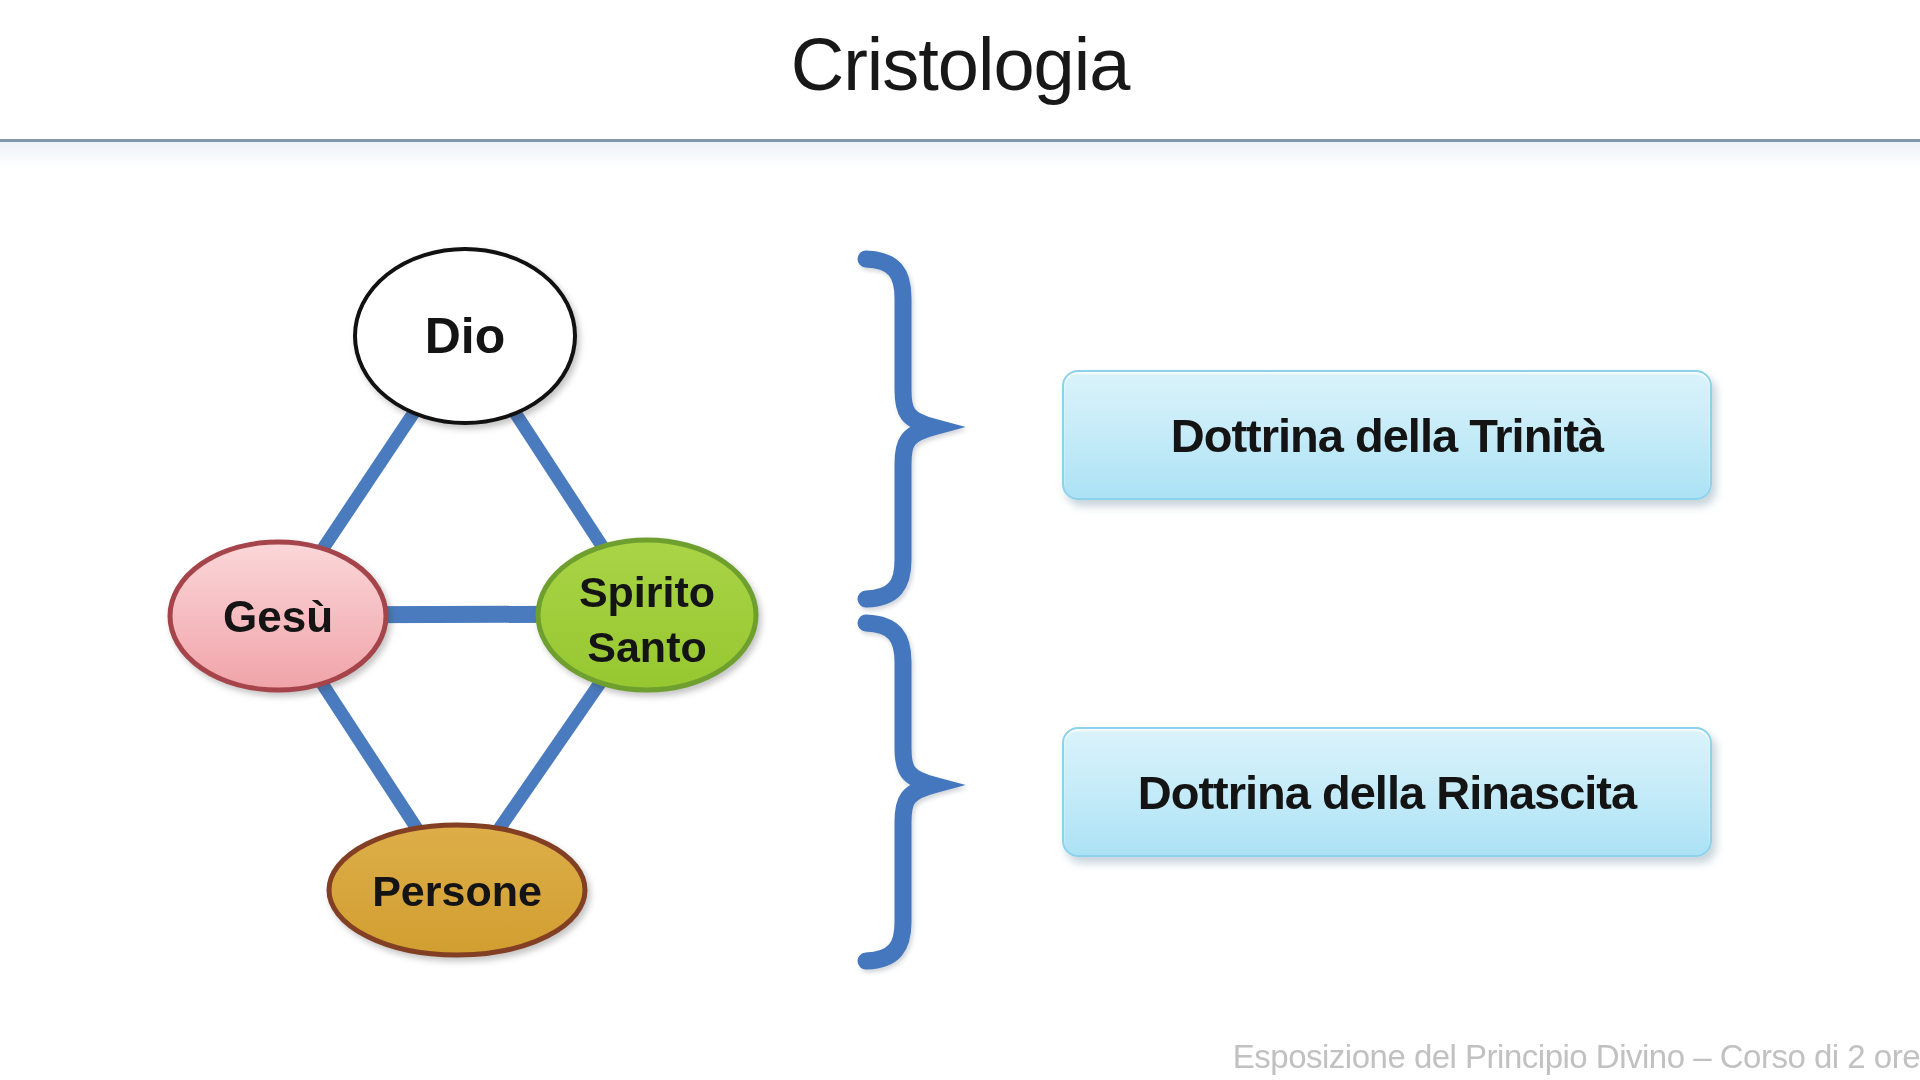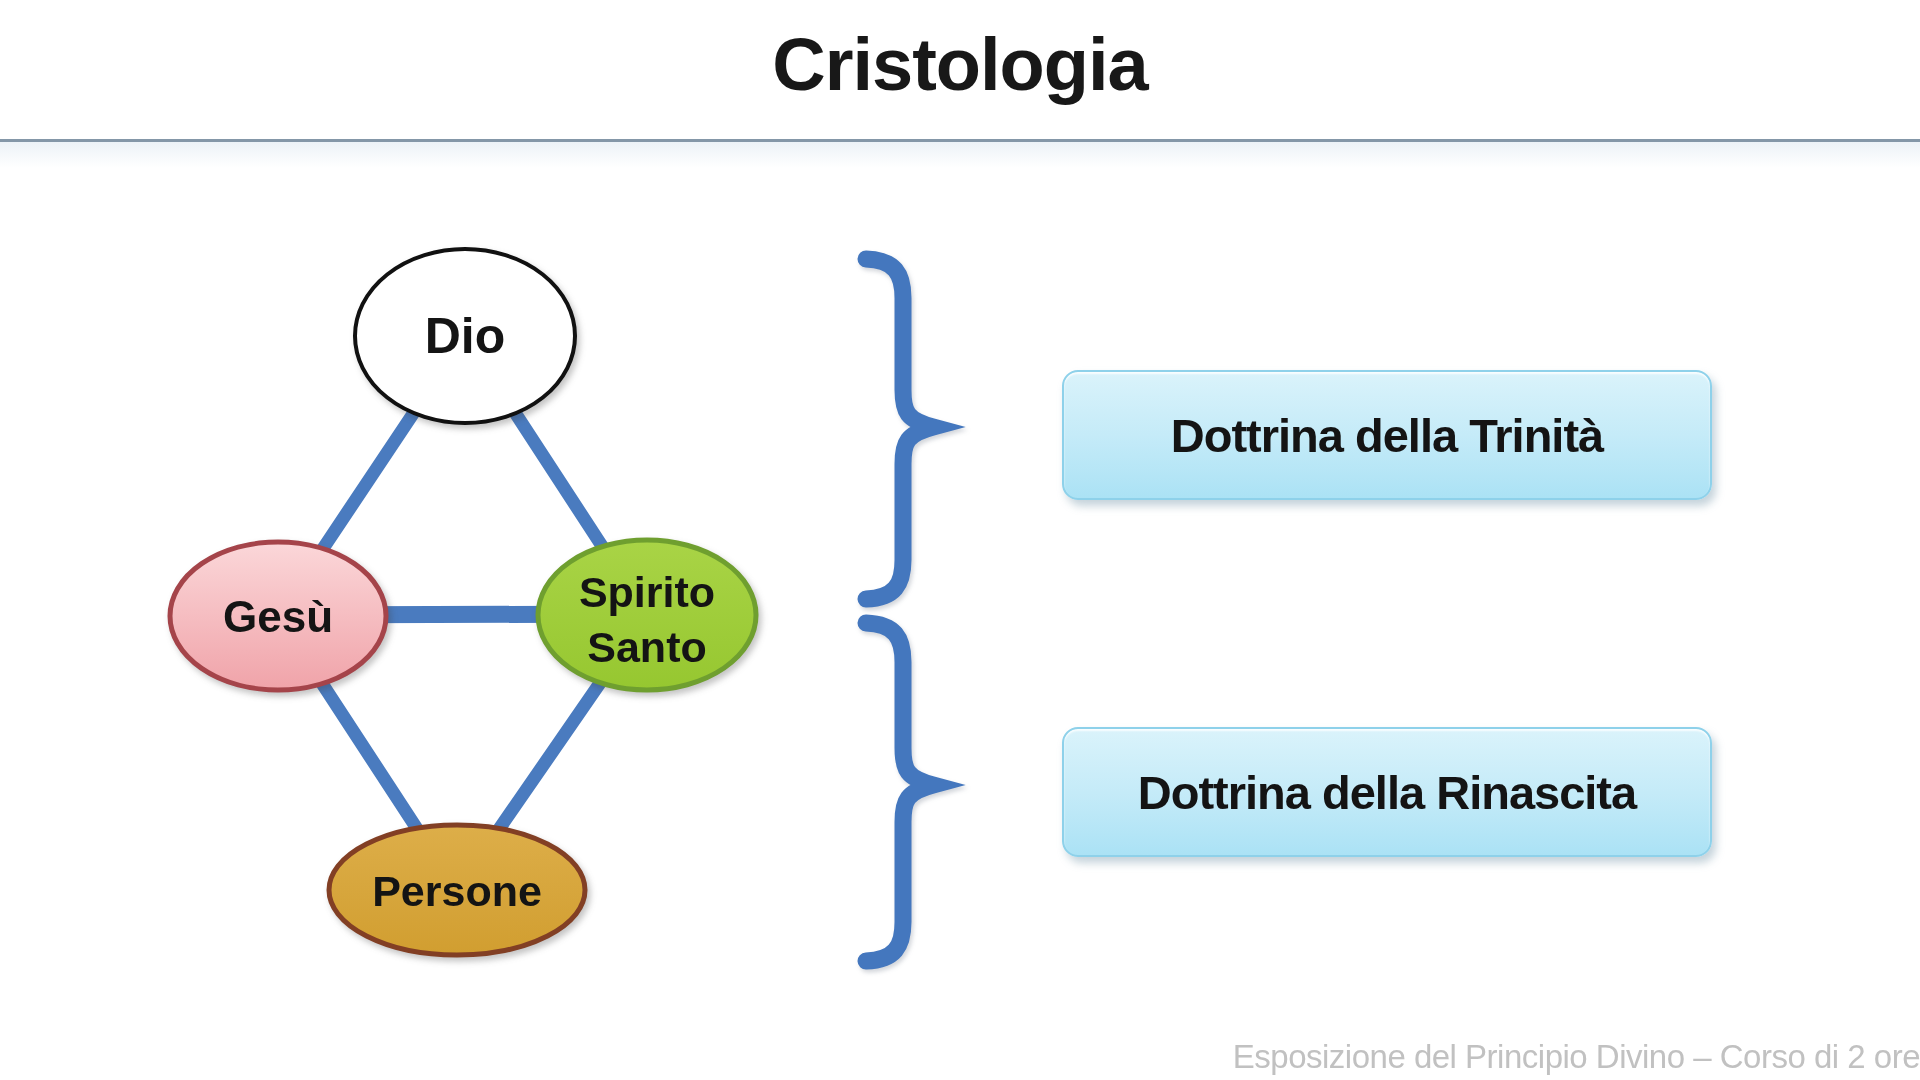--- a/index.html
+++ b/index.html
@@ -12,21 +12,21 @@
     overflow: hidden;
     font-family: "Liberation Sans", sans-serif;
   }
   .slide-title {
     position: absolute;
     top: 22px;
     left: 0;
     width: 100%;
     text-align: center;
     font-size: 74px;
-    font-weight: bold;
+    font-weight: normal;
     letter-spacing: -1px;
     color: #181818;
   }
   .header-rule {
     position: absolute;
     top: 139px;
     left: 0;
     width: 100%;
     height: 3px;
     background: #8497A8;

